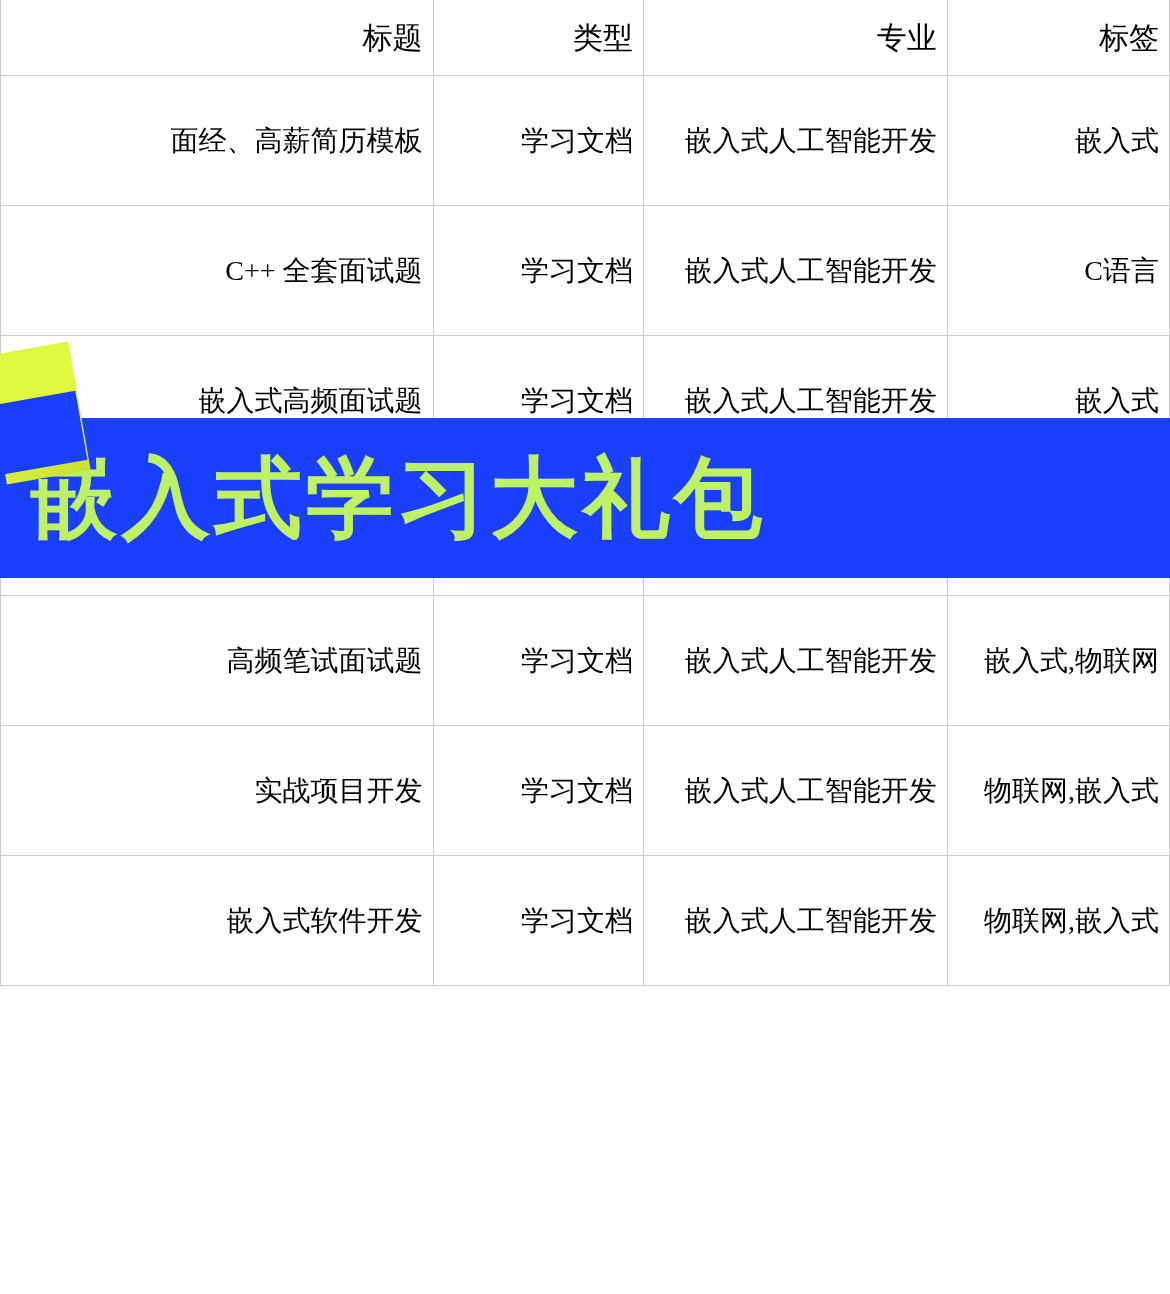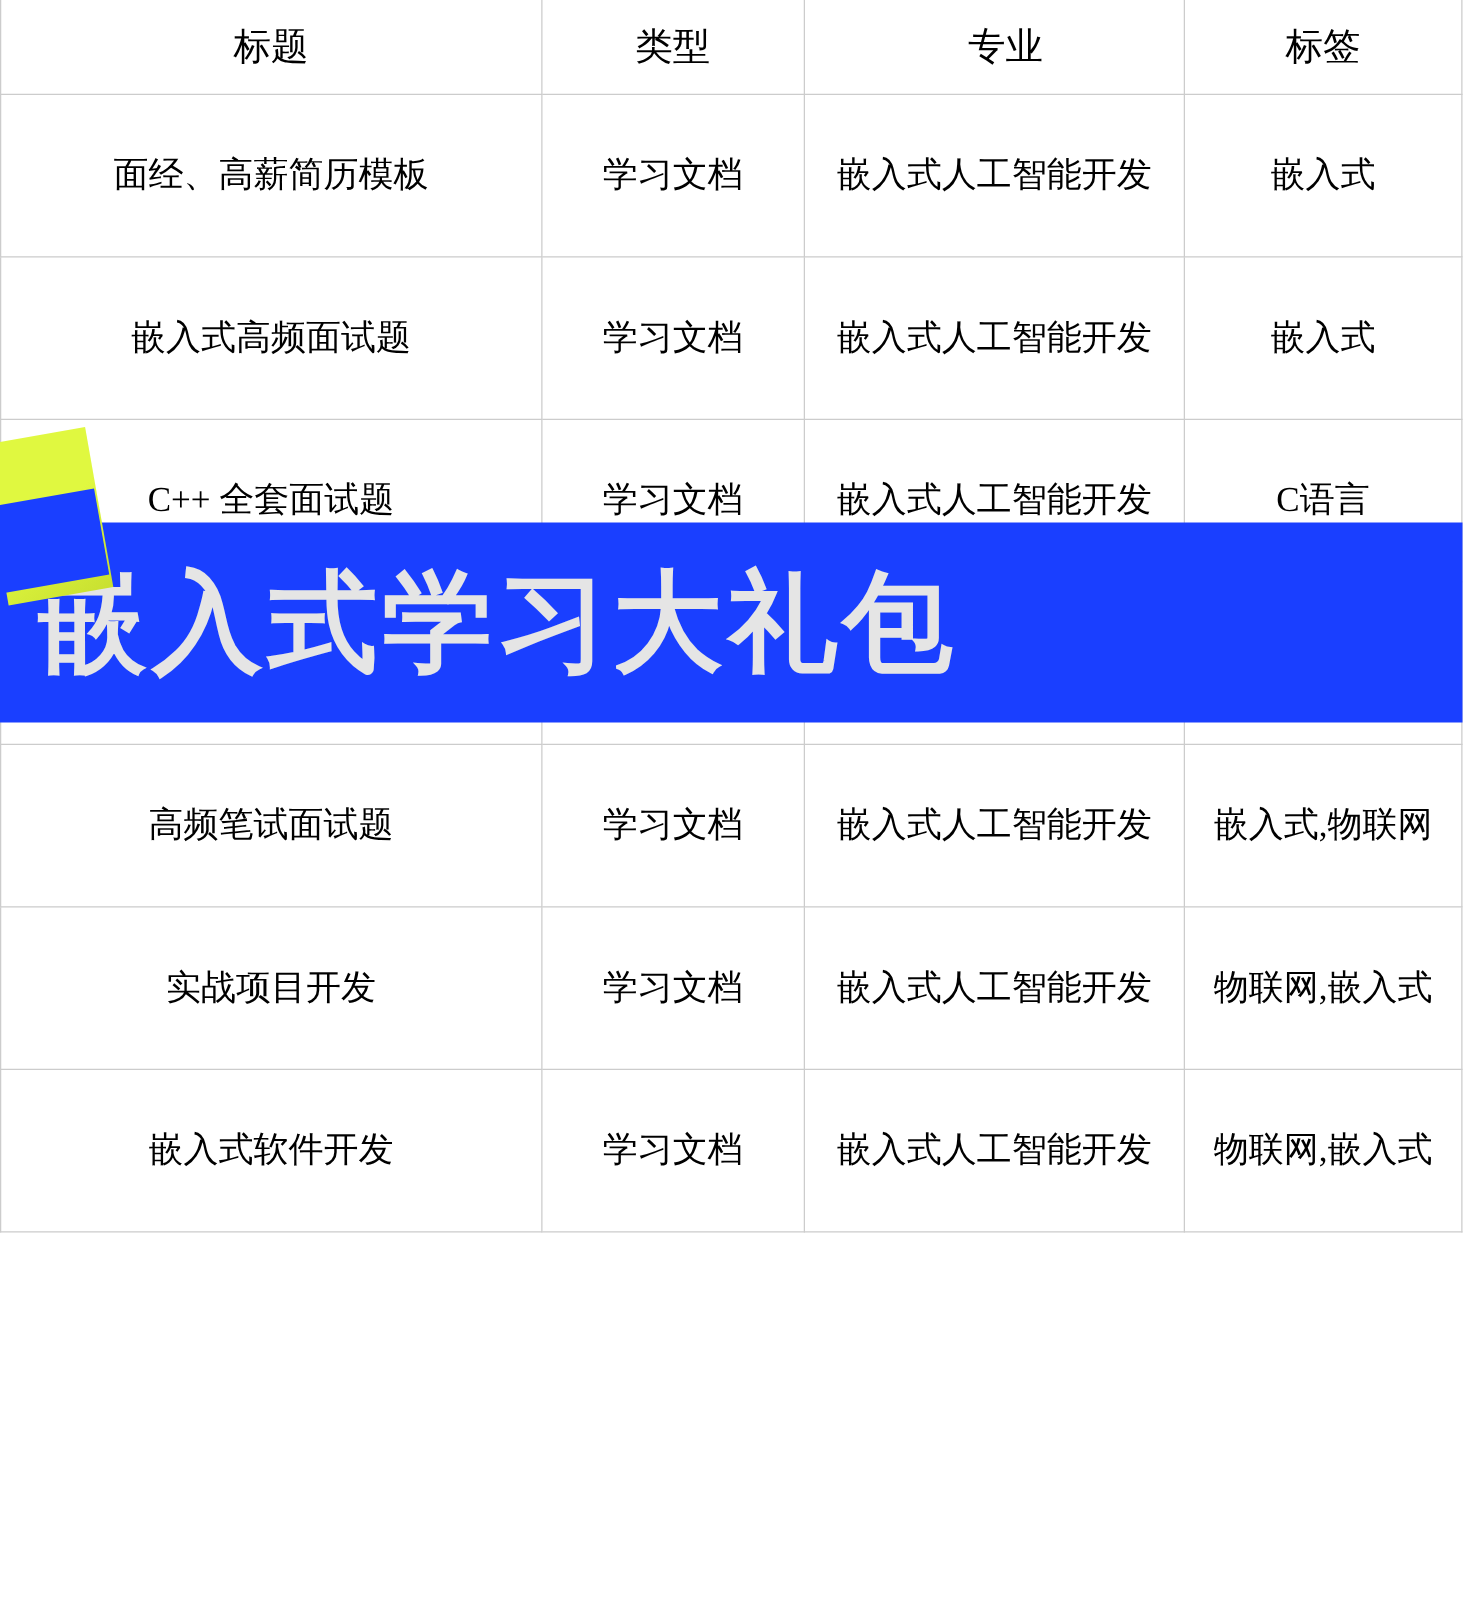--- a/index.html
+++ b/index.html
@@ -22,21 +22,21 @@
       position: relative;
     }
 
     table {
       width: 100%;
       border-collapse: collapse;
     }
 
     th, td {
       border: 1px solid #ccc;
-      text-align: center;
+      text-align: right;
       padding: 20px 10px;
       font-size: 28px;
       line-height: 1.5;
       vertical-align: middle;
     }
 
     thead th {
       font-size: 30px;
       font-weight: normal;
       padding: 15px 10px;
@@ -59,21 +59,21 @@
       width: 100%;
       background: #1a3fff;
       display: flex;
       align-items: center;
       justify-content: flex-start;
       padding: 18px 30px;
       z-index: 10;
     }
 
     .banner-text {
-      color: #e5e5e5;
+      color: #bef264;
       font-size: 88px;
       font-weight: bold;
       font-family: 'SimHei', 'STHeiti', sans-serif;
       letter-spacing: 4px;
       white-space: nowrap;
     }
   </style>
 </head>
 <body>
 
@@ -100,30 +100,30 @@
       </tr>
     </thead>
     <tbody id="table-body">
     <tr>
       <td>面经、高薪简历模板</td>
       <td>学习文档</td>
       <td>嵌入式人工智能开发</td>
       <td>嵌入式</td>
     </tr>
         <tr>
+      <td>C++ 全套面试题</td>
+      <td>学习文档</td>
+      <td>嵌入式人工智能开发</td>
+      <td>C语言</td>
+    </tr>
+        <tr>
       <td>嵌入式高频面试题</td>
       <td>学习文档</td>
       <td>嵌入式人工智能开发</td>
       <td>嵌入式</td>
-    </tr>
-        <tr>
-      <td>C++ 全套面试题</td>
-      <td>学习文档</td>
-      <td>嵌入式人工智能开发</td>
-      <td>C语言</td>
     </tr>
         <tr style="height: 65px; overflow: hidden;">
       <td style="font-size:24px;color:#999;overflow:hidden;max-height:65px;"></td>
       <td style="font-size:24px;color:#999;">书</td>
       <td style="font-size:24px;color:#999;">发</td>
       <td style="font-size:24px;color:#999;">式</td>
     </tr>
         <tr>
       <td>高频笔试面试题</td>
       <td>学习文档</td>

